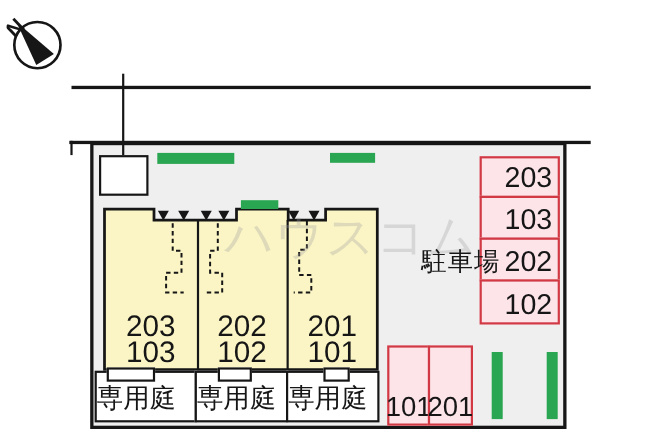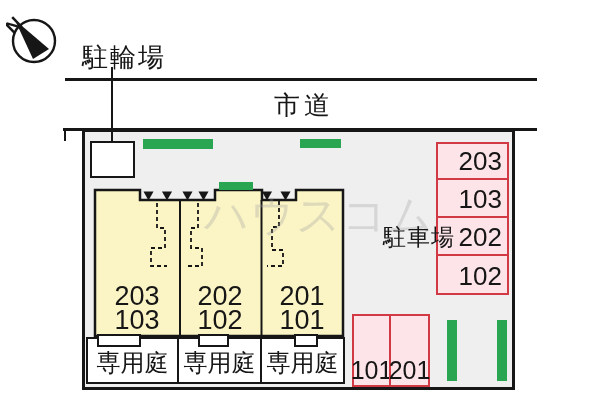--- a/index.html
+++ b/index.html
@@ -28,21 +28,21 @@
   }
   .stall .num{
     position:absolute;right:5px;bottom:1px;font-size:26px;color:#161616;
     letter-spacing:0px;
   }
   .stall-b .num{right:auto;left:50%;transform:translateX(-50%);bottom:0px;font-size:25px;}
   
   .garden{
     position:absolute;top:337px;height:47px;background:#ffffff;
     border:2.5px solid #161616;box-sizing:border-box;z-index:3;
-    display:flex;align-items:flex-end;justify-content:center;
+    display:flex;align-items:flex-end;justify-content:flex-start;
   }
   .garden .gtxt{font-size:24px;line-height:1.0;padding-bottom:7px;letter-spacing:0px;}
   .garden-step{
     position:absolute;top:334px;height:13px;background:#ffffff;
     border:2px solid #161616;box-sizing:border-box;z-index:4;
   }
   
   .unit-label{
     position:absolute;top:284px;width:84px;z-index:6;text-align:center;
     font-size:27px;line-height:24px;color:#161616;
@@ -59,27 +59,25 @@
 <body>
 
 <div id="stage">
 
   <svg id="compass-svg" width="60" height="60" viewBox="0 0 60 60">
     <circle cx="28" cy="29" r="21" fill="#ffffff" stroke="#161616" stroke-width="2.4"></circle>
     <polygon points="9,8 43,37 27,47" fill="#161616"></polygon>
     <text x="1" y="20" font-size="20" font-weight="bold" fill="#161616" transform="rotate(-44 8 14)">N</text>
   </svg>
 
-  <div class="label" style="left:82px;top:40px;font-size:26px;letter-spacing:2px;">駐輪場</div>
   <div class="vline" style="left:111px;top:67px;height:90px;"></div>
 
   <div class="hline" style="left:65px;top:78px;width:472px;"></div>
   <div class="hline" style="left:63px;top:128px;width:474px;"></div>
   <div class="vline" style="left:64px;top:128px;height:13px;"></div>
-  <div class="label" style="left:274px;top:88px;font-size:26px;letter-spacing:4px;">市道</div>
 
   <div class="site"></div>
 
   <div class="bike-square"></div>
 
   <div class="green" style="left:143px;top:139px;width:70px;height:10px;"></div>
   <div class="green" style="left:300px;top:139px;width:41px;height:9px;"></div>
   <div class="green" style="left:219px;top:182px;width:34px;height:8px;"></div>
   <div class="green" style="left:447px;top:320px;width:10px;height:61px;"></div>
   <div class="green" style="left:497px;top:320px;width:10px;height:61px;"></div>

